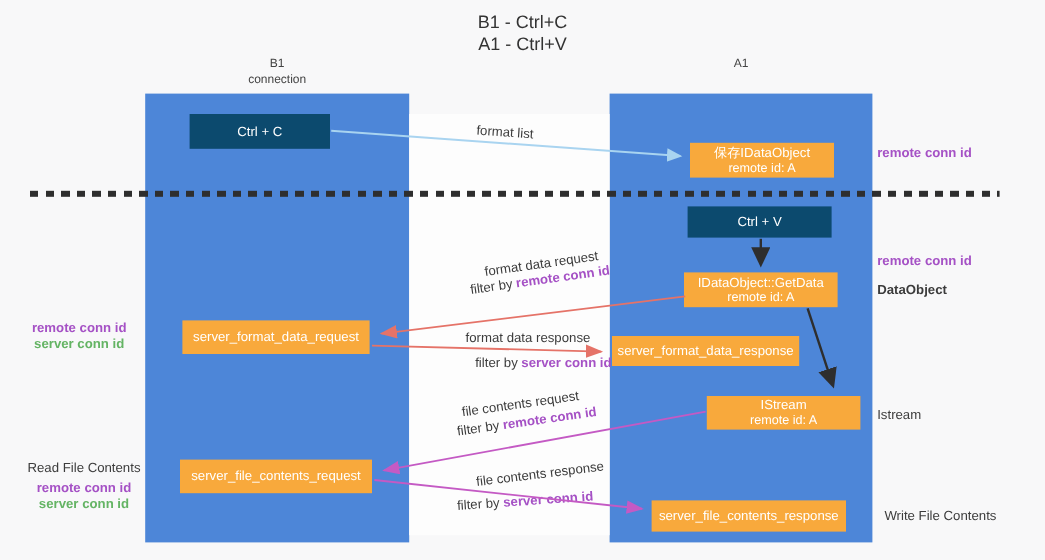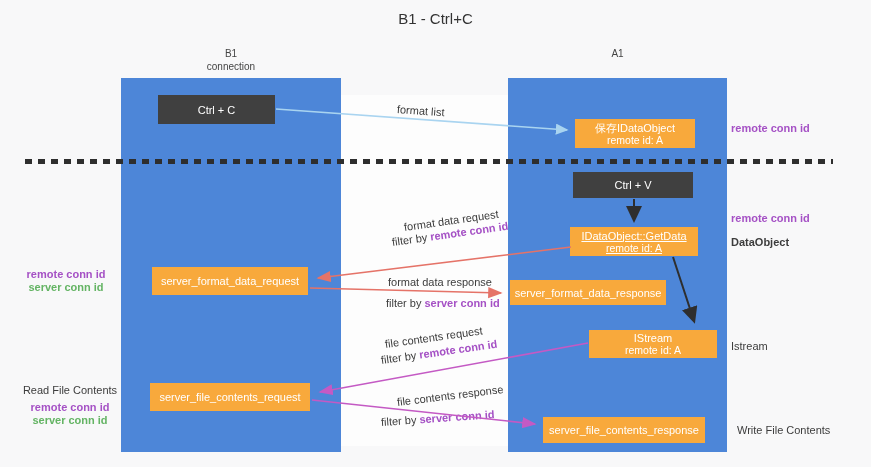--- a/index.html
+++ b/index.html
@@ -24,39 +24,40 @@
     left:341px;top:95px;width:167px;height:351px;background:#fdfdfd;z-index:1;
   }
   .dashed{
     left:25px;top:159px;width:808px;height:5px;z-index:2;
     background:repeating-linear-gradient(90deg,#2e2e2e 0 7px,transparent 7px 13px);
   }
   .node{
     z-index:3;display:flex;flex-direction:column;align-items:center;justify-content:center;
     color:#fff;font-size:11px;line-height:12px;text-align:center;
   }
-  .node.green{background:#404040;}
+  .node.green{background:#0c4a6e;}
   .node.orange{background:#f8a93c;}
   .node .l2{font-size:10.5px;}
   .edge-label{
     z-index:3;font-size:11px;color:#3c3c3c;white-space:nowrap;transform-origin:left center;
   }
   .hl-purple{color:#a551c5;font-weight:bold;margin-left:3px;}
   .ann{z-index:3;font-size:11px;white-space:nowrap;}
   .ann.purple{color:#a551c5;font-weight:bold;}
   .ann.green{color:#64b464;font-weight:bold;}
   .ann.dark{color:#3c3c3c;}
   .ann-block{z-index:3;text-align:center;font-size:11px;line-height:13px;white-space:nowrap;}
   svg.overlay{left:0;top:0;z-index:4;pointer-events:none;}
 </style>
 </head>
 <body>
 
 <div class="abs title">
   <div>B1 - Ctrl+C</div>
+  <div>A1 - Ctrl+V</div>
 </div>
 
 <div class="abs col-header" style="left:121px;width:220px;">
   <div>B1</div>
   <div>connection</div>
 </div>
 <div class="abs col-header" style="left:508px;width:219px;">
   <div>A1</div>
 </div>
 
@@ -68,21 +69,21 @@
 <div class="abs node green" style="left:158px;top:95px;width:117px;height:29px;">
   <div>Ctrl + C</div>
 </div>
 <div class="abs node orange" style="left:575px;top:119px;width:120px;height:29px;">
   <div>保存IDataObject</div>
   <div class="l2">remote id: A</div>
 </div>
 <div class="abs node green" style="left:573px;top:172px;width:120px;height:26px;">
   <div>Ctrl + V</div>
 </div>
-<div class="abs node orange" style="left:570px;top:227px;width:128px;height:29px;text-decoration:underline;">
+<div class="abs node orange" style="left:570px;top:227px;width:128px;height:29px;">
   <div>IDataObject::GetData</div>
   <div class="l2">remote id: A</div>
 </div>
 <div class="abs node orange" style="left:152px;top:267px;width:156px;height:28px;">
   <div>server_format_data_request</div>
 </div>
 <div class="abs node orange" style="left:510px;top:280px;width:156px;height:25px;">
   <div>server_format_data_response</div>
 </div>
 <div class="abs node orange" style="left:589px;top:330px;width:128px;height:28px;">
@@ -97,21 +98,21 @@
 </div>
 
 <div class="abs edge-label" style="left:397px;top:103px;transform:rotate(4deg);">format list</div>
 
 <div class="abs edge-label" style="left:404px;top:221px;transform:rotate(-8deg);">format data request</div>
 <div class="abs edge-label" style="left:392px;top:236px;transform:rotate(-8deg);">
   <span>filter by</span><span class="hl-purple">remote conn id</span>
 </div>
 
 <div class="abs edge-label" style="left:388px;top:276px;">format data response</div>
-<div class="abs edge-label" style="left:386px;top:297px;">
+<div class="abs edge-label" style="left:396px;top:297px;">
   <span>filter by</span><span class="hl-purple">server conn id</span>
 </div>
 
 <div class="abs edge-label" style="left:385px;top:338px;transform:rotate(-8deg);">file contents request</div>
 <div class="abs edge-label" style="left:381px;top:354px;transform:rotate(-8deg);">
   <span>filter by</span><span class="hl-purple">remote conn id</span>
 </div>
 
 <div class="abs edge-label" style="left:397px;top:396px;transform:rotate(-7deg);">file contents response</div>
 <div class="abs edge-label" style="left:381px;top:416px;transform:rotate(-4deg);">

